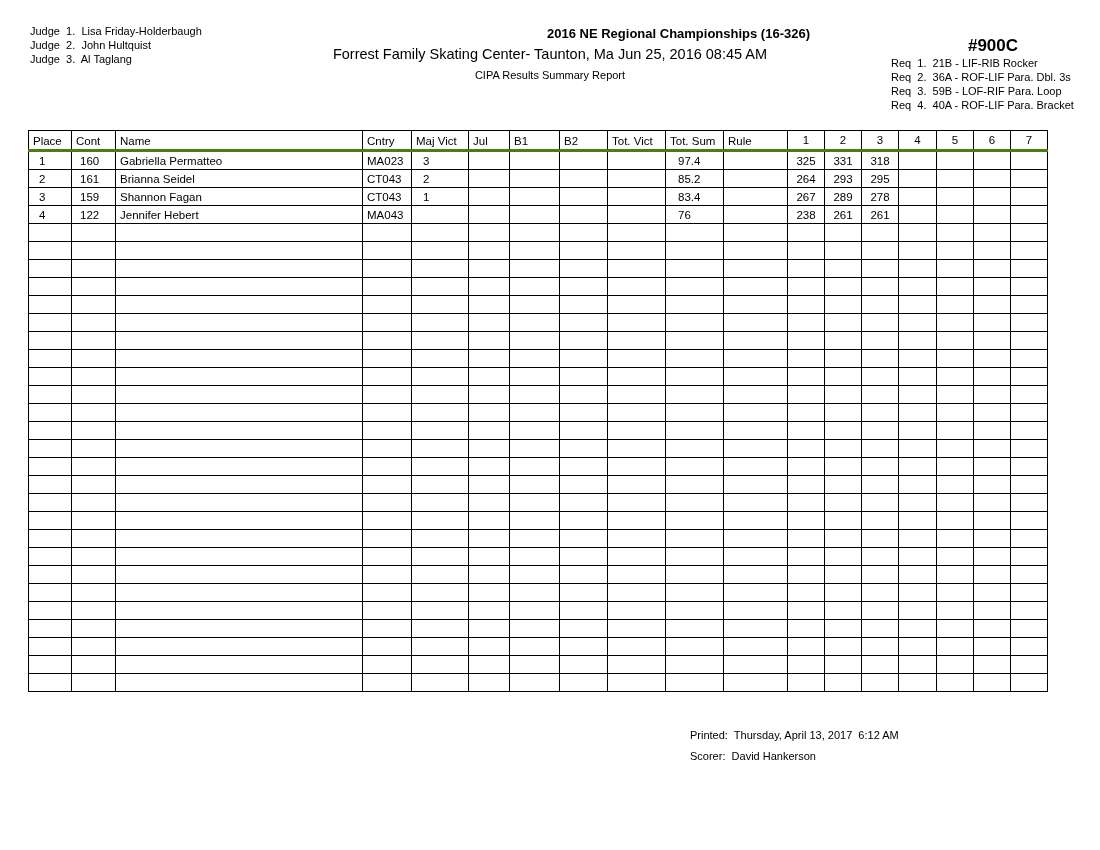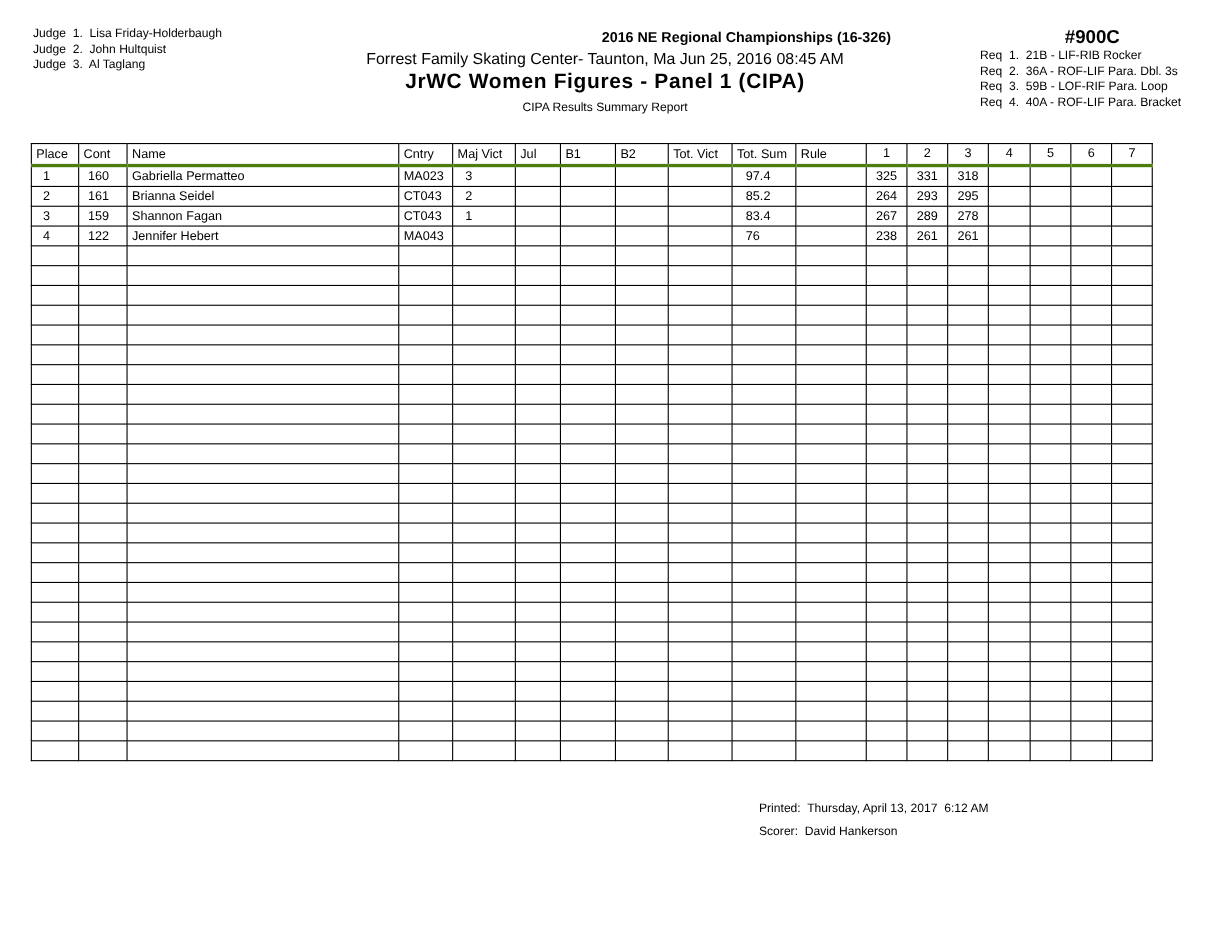--- a/index.html
+++ b/index.html
@@ -8,21 +8,21 @@
 
   .judges { position: absolute; left: 30px; top: 24px; font-size: 11px; line-height: 14px; }
   .judges div { white-space: pre; }
 
   .center-head { position: absolute; left: 290px; width: 520px; top: 24px; text-align: center; }
   .title { font-size: 13px; font-weight: bold; line-height: 20px; text-align: right; }
   .venue { font-size: 14.5px; line-height: 18px; margin-top: 1px; }
   .event { font-size: 19px; font-weight: bold; line-height: 22px; letter-spacing: 0.6px; margin-top: 1px; }
   .subtitle { font-size: 11px; line-height: 20px; margin-top: 2px; }
 
-  .right-head { position: absolute; left: 888px; top: 24px; width: 210px; }
+  .right-head { position: absolute; left: 888px; top: 36px; width: 210px; }
   .event-num { font-size: 17px; font-weight: bold; text-align: center; line-height: 20px; width: 210px; }
   .reqs { font-size: 11px; line-height: 14px; margin-left: 3px; }
   .reqs div { white-space: pre; }
 
   table.results { position: absolute; left: 28px; top: 130px; border-collapse: collapse;
                   table-layout: fixed; font-size: 11.5px; }
   table.results th, table.results td { border: 1.4px solid #000; padding: 0 0 0 4px;
                   height: 17px; white-space: nowrap; overflow: hidden; font-weight: normal; text-align: left; }
   table.results thead th { height: 17px; border-bottom: 3px solid #4d7c0f; padding-top: 1px; }
   table.results th.num, table.results td.num { text-align: center; padding: 0; }
@@ -40,21 +40,20 @@
 
 <div class="judges">
   <div><span>Judge  1.</span>  <span>Lisa Friday-Holderbaugh</span></div>
   <div><span>Judge  2.</span>  <span>John Hultquist</span></div>
   <div><span>Judge  3.</span>  <span>Al Taglang</span></div>
 </div>
 
 <div class="center-head">
   <div class="title">2016 NE Regional Championships (16-326)</div>
   <div class="venue">Forrest Family Skating Center- Taunton, Ma  Jun 25, 2016  08:45 AM</div>
-  <div class="event">JrWC Women Figures - Panel 1 (CIPA)</div>
   <div class="subtitle">CIPA Results Summary Report</div>
 </div>
 
 <div class="right-head">
   <div class="event-num">#900C</div>
   <div class="reqs">
     <div><span>Req  1.</span>  <span>21B - LIF-RIB Rocker</span></div>
     <div><span>Req  2.</span>  <span>36A - ROF-LIF Para. Dbl. 3s</span></div>
     <div><span>Req  3.</span>  <span>59B - LOF-RIF Para. Loop</span></div>
     <div><span>Req  4.</span>  <span>40A - ROF-LIF Para. Bracket</span></div>

